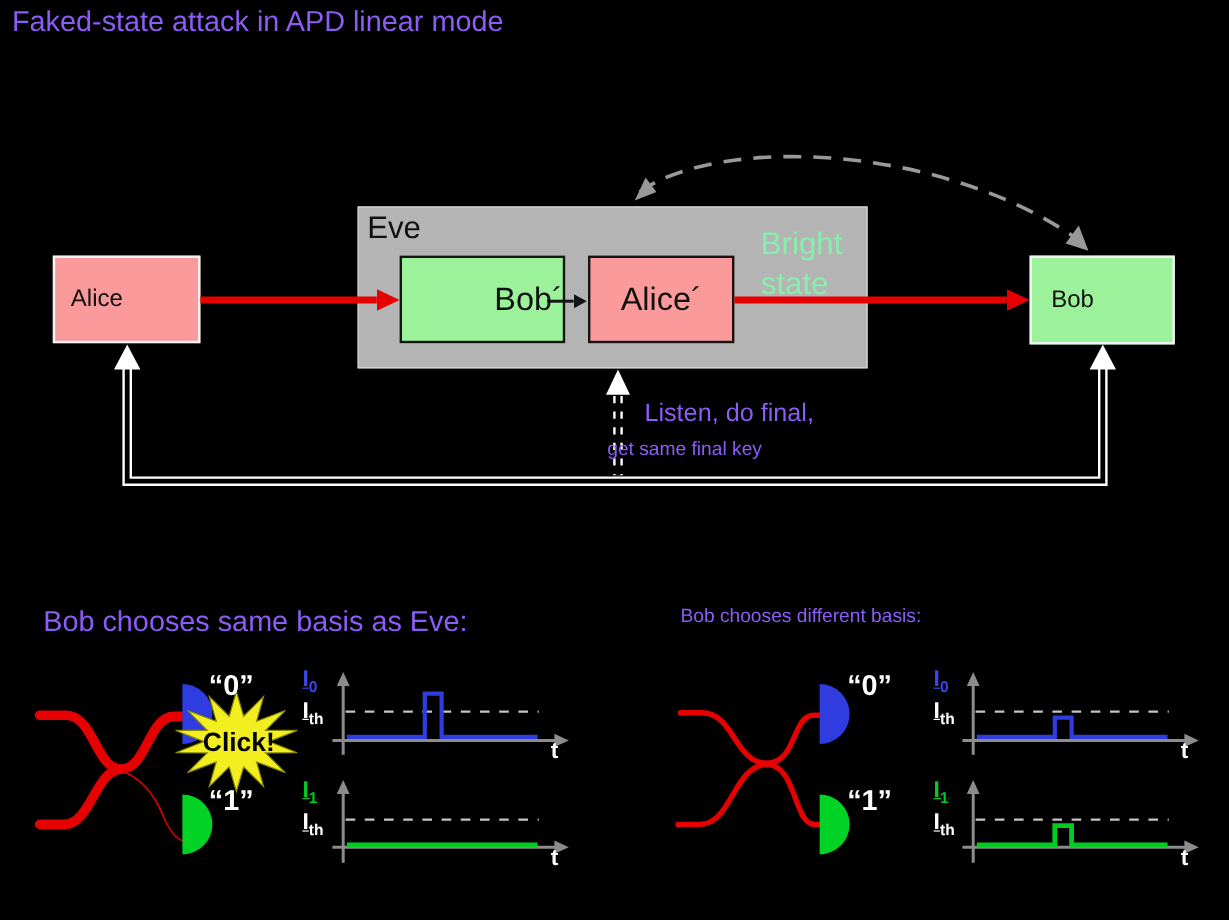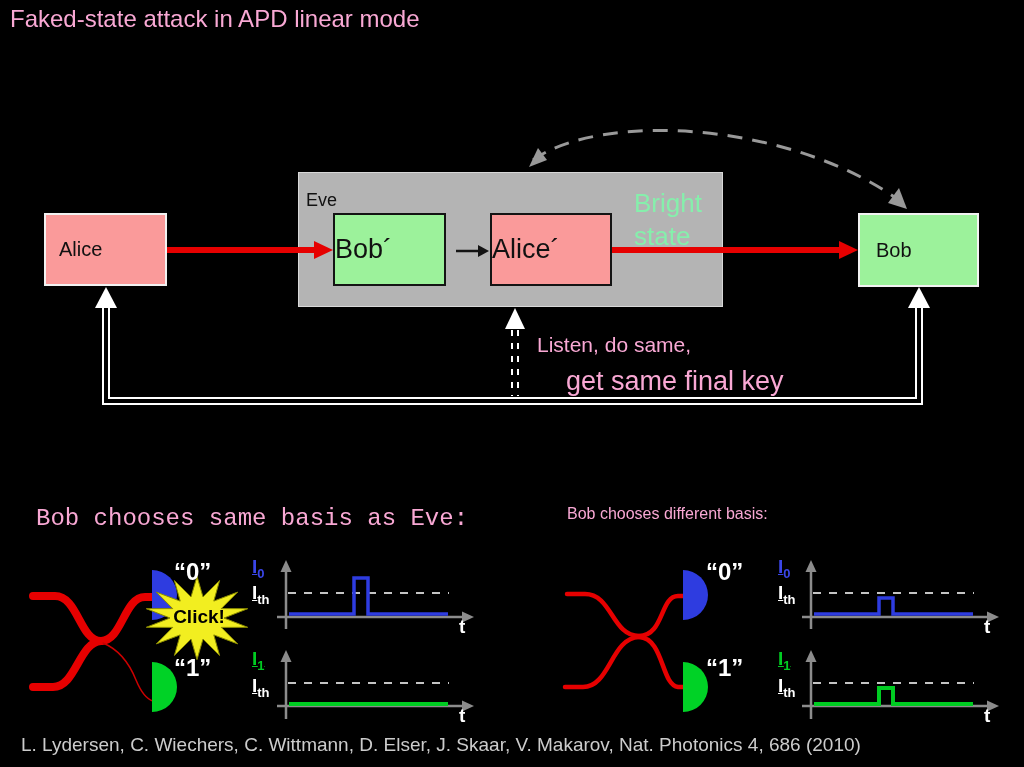--- a/index.html
+++ b/index.html
@@ -1,64 +1,64 @@
 <!DOCTYPE html>
 <html><head>
 <meta charset="utf-8">
 <style>
   html,body{margin:0;padding:0;background:#000;}
   .stage{position:relative;width:1024px;height:767px;background:#000;overflow:hidden;
          font-family:"Liberation Sans",sans-serif;}
-  .txt{position:absolute;color:#f9a8d4;white-space:nowrap;z-index:3;}
+  .txt{position:absolute;color:#8b5cf6;white-space:nowrap;z-index:3;}
   .box{position:absolute;z-index:1;box-sizing:border-box;display:flex;align-items:center;color:#111;}
   svg.overlay{position:absolute;left:0;top:0;z-index:2;pointer-events:none;}
   .sub{font-size:13px;font-weight:bold;vertical-align:-5px;letter-spacing:0;}
   .glabel{position:absolute;z-index:3;font-size:19px;font-weight:bold;white-space:nowrap;text-decoration:underline;}
   .tlabel{position:absolute;z-index:3;font-size:19px;font-weight:bold;color:#fff;}
   .dlabel{position:absolute;z-index:3;font-size:24px;font-weight:bold;color:#fff;white-space:nowrap;}
 </style>
 </head>
 <body>
 
 <div class="stage">
 
   <div class="txt" style="left:10px;top:5px;font-size:24px;">Faked-state attack in APD linear mode</div>
 
   <div class="box" style="left:298px;top:172px;width:425px;height:135px;background:#b4b4b4;border:1px solid #d8d8d8;"></div>
-  <div class="txt" style="left:306px;top:174px;font-size:18px;color:#111;margin-top:16px;">Eve</div>
+  <div class="txt" style="left:306px;top:174px;font-size:26px;color:#111;">Eve</div>
 
   <div class="box" style="left:44px;top:213px;width:123px;height:73px;background:#fa9a9a;border:2px solid #f2f2f2;padding-left:13px;font-size:20px;">
     <span>Alice</span>
   </div>
 
   <div class="box" style="left:858px;top:213px;width:121px;height:74px;background:#9cf29b;border:2px solid #f2f2f2;padding-left:16px;font-size:20px;">
     <span>Bob</span>
   </div>
 
-  <div class="box" style="left:333px;top:213px;width:113px;height:73px;background:#9cf29b;border:2px solid #141414;justify-content:flex-start;font-size:27px;">
+  <div class="box" style="left:333px;top:213px;width:138px;height:73px;background:#9cf29b;border:2px solid #141414;justify-content:flex-end;font-size:27px;">
     <span>Bob´</span>
   </div>
 
-  <div class="box" style="left:490px;top:213px;width:122px;height:73px;background:#fa9a9a;border:2px solid #141414;font-size:27px;">
+  <div class="box" style="left:490px;top:213px;width:122px;height:73px;background:#fa9a9a;border:2px solid #141414;justify-content:center;font-size:27px;">
     <span>Alice´</span>
   </div>
 
   <div class="txt" style="left:634px;top:187px;width:105px;font-size:26px;color:#86efac;white-space:normal;line-height:1.28;">Bright state</div>
-  <div class="txt" style="left:537px;top:333px;font-size:21px;">Listen, do same,</div>
-  <div class="txt" style="left:566px;top:366px;font-size:27px;">get same final key</div>
+  <div class="txt" style="left:537px;top:333px;font-size:21px;">Listen, do final,</div>
+  <div class="txt" style="left:506px;top:366px;font-size:16px;">get same final key</div>
 
-  <div class="txt" style="left:36px;top:505px;font-size:24px;font-family:Liberation Mono, monospace;">Bob chooses same basis as Eve:</div>
+  <div class="txt" style="left:36px;top:505px;font-size:24px;">Bob chooses same basis as Eve:</div>
   <div class="txt" style="left:567px;top:505px;font-size:16px;">Bob chooses different basis:</div>
 
   <div class="dlabel" style="left:174px;top:558px;">“0”</div>
   <div class="dlabel" style="left:174px;top:654px;">“1”</div>
   <div class="dlabel" style="left:706px;top:558px;">“0”</div>
   <div class="dlabel" style="left:706px;top:654px;">“1”</div>
 
-  <div class="txt" style="left:143px;top:606px;width:112px;text-align:center;font-size:19px;font-weight:bold;color:#000;">Click!</div>
+  <div class="txt" style="left:143px;top:606px;width:112px;text-align:center;font-size:22px;font-weight:bold;color:#000;">Click!</div>
 
   <div class="glabel" style="left:252px;top:556px;color:#3a46e8;">
     <span>I</span><span class="sub">0</span>
   </div>
   <div class="glabel" style="left:252px;top:582px;color:#fff;">
     <span>I</span><span class="sub">th</span>
   </div>
   <div class="tlabel" style="left:459px;top:616px;">t</div>
   <div class="glabel" style="left:252px;top:648px;color:#00cc22;">
     <span>I</span><span class="sub">1</span>
@@ -76,21 +76,20 @@
   </div>
   <div class="tlabel" style="left:984px;top:616px;">t</div>
   <div class="glabel" style="left:778px;top:648px;color:#00cc22;">
     <span>I</span><span class="sub">1</span>
   </div>
   <div class="glabel" style="left:778px;top:675px;color:#fff;">
     <span>I</span><span class="sub">th</span>
   </div>
   <div class="tlabel" style="left:984px;top:705px;">t</div>
 
-  <div class="txt" style="left:21px;top:734px;font-size:19px;color:#cccccc;">L. Lydersen, C. Wiechers, C. Wittmann, D. Elser, J. Skaar, V. Makarov, Nat. Photonics 4, 686 (2010)</div>
 
   <svg class="overlay" width="1024" height="767" viewBox="0 0 1024 767">
     <defs>
       <marker id="redhead" markerUnits="userSpaceOnUse" markerWidth="26" markerHeight="22" refX="0" refY="10" orient="auto">
         <path d="M0,1 L19,10 L0,19 Z" fill="#e60000"></path>
       </marker>
       <marker id="blackhead" markerUnits="userSpaceOnUse" markerWidth="14" markerHeight="14" refX="0" refY="7" orient="auto">
         <path d="M0,1 L11,7 L0,13 Z" fill="#141414"></path>
       </marker>
       <marker id="axishead" markerUnits="userSpaceOnUse" markerWidth="14" markerHeight="12" refX="2" refY="6" orient="auto">

